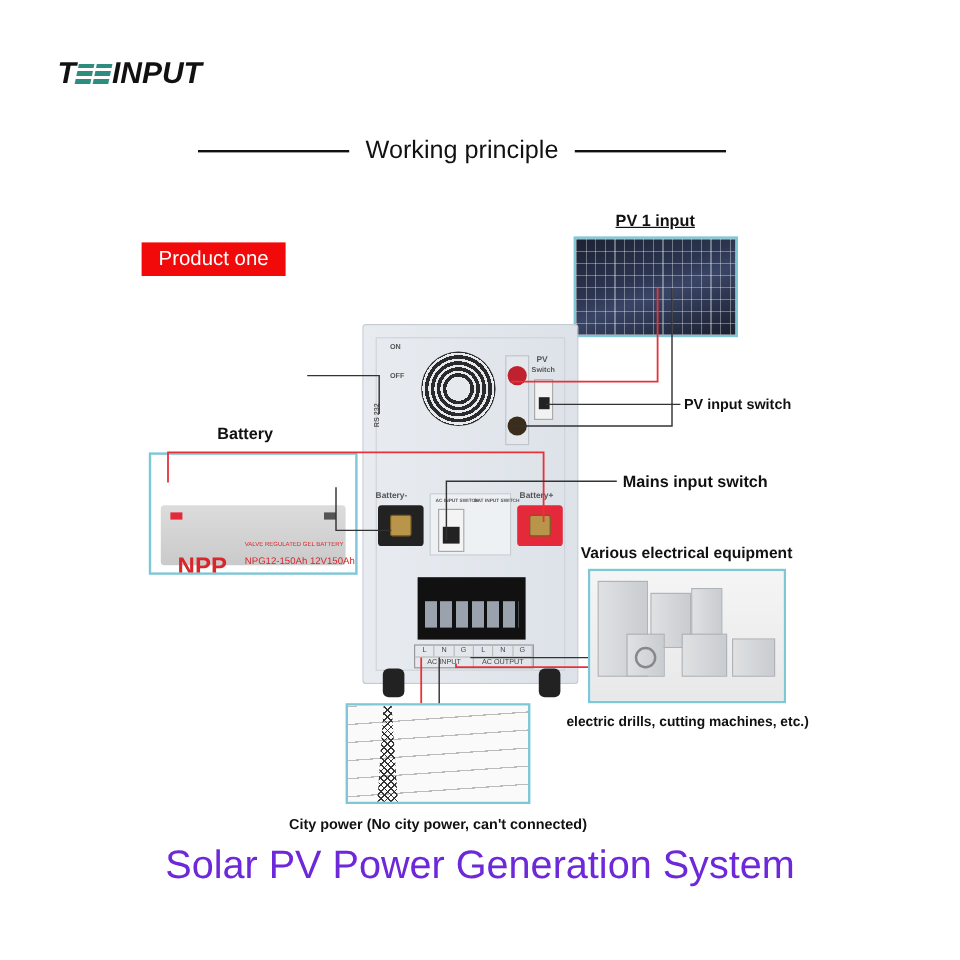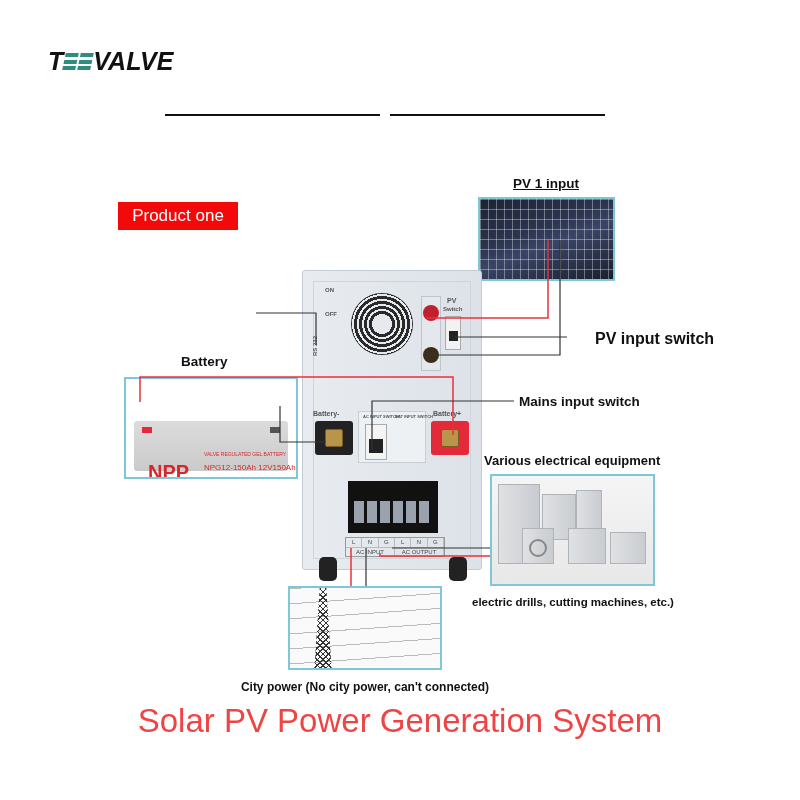--- a/index.html
+++ b/index.html
@@ -48,37 +48,38 @@
   .bat-model { position: absolute; left: 70px; top: 42px; font-size: 8px; color: #d8262b; white-space: nowrap; }
   .bat-sub { position: absolute; left: 70px; top: 30px; font-size: 5px; color: #d8262b; white-space: nowrap; }
   .appliance { left: 490px; top: 474px; width: 165px; height: 112px; }
   .appl-bg { position: absolute; inset: 0; background: linear-gradient(#f5f5f5, #e8e8e8); }
   .fridge { position: absolute; background: linear-gradient(to right, #dfe1e3, #c9ccd0); border: 1px solid #b0b4b8; }
   .city { left: 288px; top: 586px; width: 154px; height: 84px; }
   .city-bg { position: absolute; inset: 0; background:
       repeating-linear-gradient(-4deg, transparent 0 14px, #bbb 14px 15px),
       #fafafa; }
   .tower { position: absolute; left: 22px; top: 0; width: 22px; height: 84px; background: repeating-linear-gradient(45deg, #333 0 1px, transparent 1px 4px), repeating-linear-gradient(-45deg, #333 0 1px, transparent 1px 4px); clip-path: polygon(35% 0, 65% 0, 90% 100%, 10% 100%); }
-  .footer { left: 0; top: 702px; width: 800px; text-align: center; font-size: 33px; color: #ef4444; }
+  .footer { left: 0; top: 702px; width: 800px; text-align: center; font-size: 33px; color: #6d28d9; }
   svg.wires { position: absolute; left: 0; top: 0; }
 </style>
 </head>
 <body>
 
 <div class="abs logo">
   <span>T</span>
   <span class="ee">
       <span></span>
       <span></span>
     </span>
-  <span>VALVE</span>
+  <span>INPUT</span>
 </div>
 
 <div class="abs title-row">
   <div class="line"></div>
+  <div class="txt">Working principle</div>
   <div class="line"></div>
 </div>
 
 <div class="abs badge">Product one</div>
 
 <div class="abs label-lg" style="left:513px; top:176px;text-decoration:underline;">PV 1 input</div>
 <div class="abs frame pv-panel">
     <div class="pv-grid"></div>
   </div>
 
@@ -136,21 +137,21 @@
     <div>L</div>
     <div>N</div>
     <div>G</div>
     <div class="span3">AC INPUT</div>
     <div class="span3">AC OUTPUT</div>
   </div>
   <div class="wheel" style="left:16px;"></div>
   <div class="wheel" style="left:146px;"></div>
 </div>
 
-<div class="abs label-lg" style="left:570px; top:330px; font-size:16px;margin-left:25px;">PV input switch</div>
+<div class="abs label-lg" style="left:570px; top:330px; font-size:12px;">PV input switch</div>
 <div class="abs label-lg" style="left:519px; top:394px;">Mains input switch</div>
 <div class="abs label-lg" style="left:484px; top:453px; font-size:13px;">Various electrical equipment</div>
 
 <div class="abs frame appliance">
   <div class="appl-bg"></div>
   <div class="fridge" style="left:6px; top:8px; width:42px; height:80px;"></div>
   <div class="fridge" style="left:50px; top:18px; width:34px; height:46px;"></div>
   <div class="fridge" style="left:84px; top:14px; width:26px; height:50px;"></div>
   <div class="fridge" style="left:30px; top:52px; width:32px; height:36px;">
     <div class="abs" style="left:6px; top:10px; width:18px; height:18px; border-radius:50%; border:2px solid #888;"></div>

